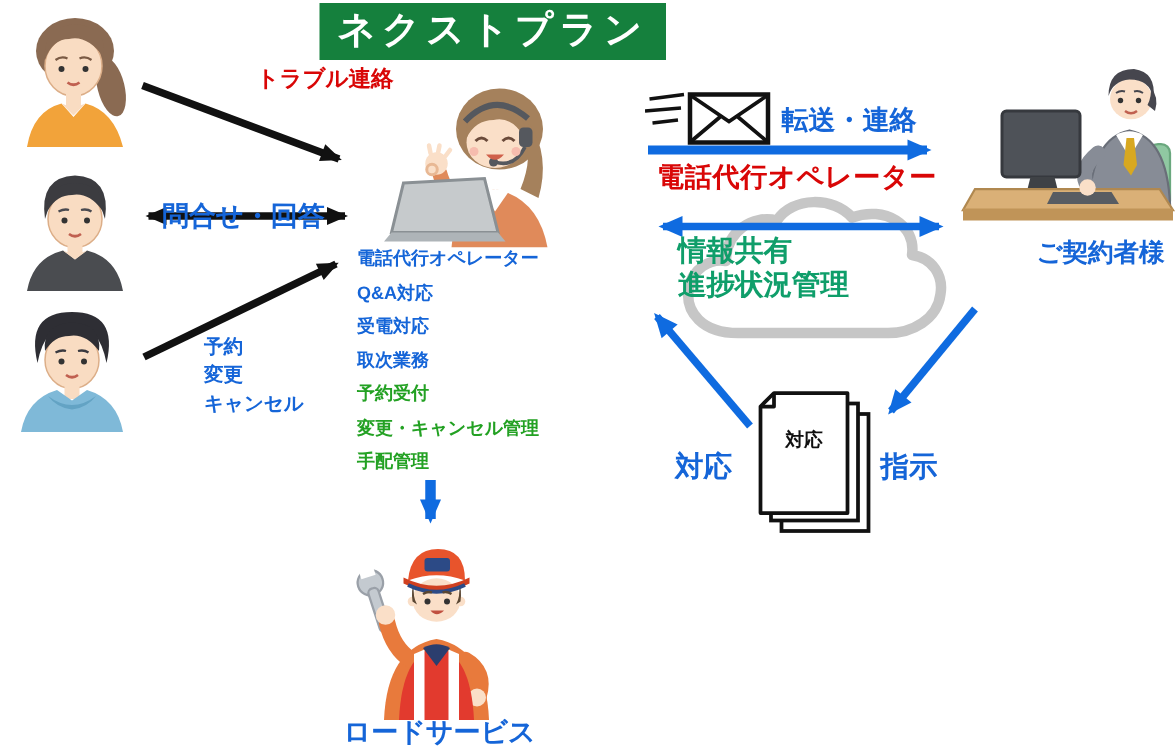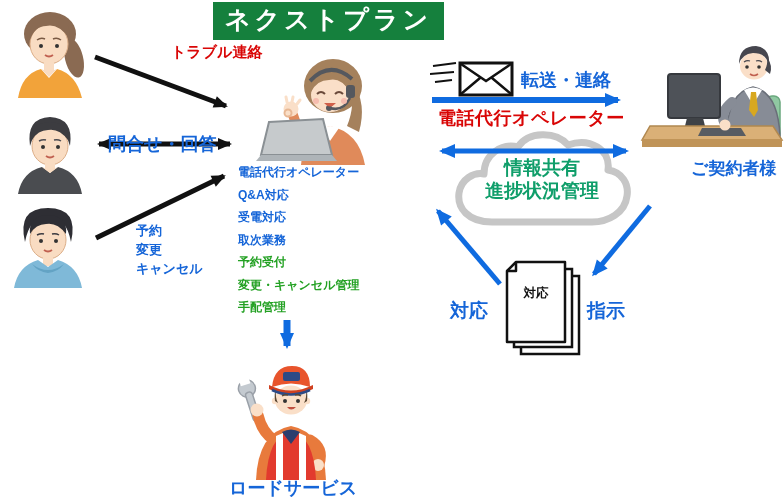--- a/index.html
+++ b/index.html
@@ -8,21 +8,21 @@
   .abs{position:absolute;}
   .txt{position:absolute;white-space:nowrap;font-weight:bold;}
   .blue{color:#1565d8;}
   .red{color:#d90606;}
   .green{color:#23a123;}
   .teal{color:#0f9e6a;}
   .title{position:absolute;left:213px;top:2px;background:#15803d;color:#ffffff;
          font-size:25px;padding:1px 12px 4px 12px;letter-spacing:4px;}
   .roles{position:absolute;left:238px;top:161px;font-size:12px;line-height:22.5px;}
   .reserve{position:absolute;left:136px;top:221px;font-size:13px;line-height:19px;}
-  .cloudtxt{position:absolute;left:452px;top:156px;width:180px;text-align:center;
+  .cloudtxt{position:absolute;left:452px;top:156px;width:180px;
             font-size:19px;line-height:23px;}
   .manualtxt{position:absolute;left:505px;top:286px;width:62px;text-align:center;
              font-size:12.5px;line-height:15px;color:#111;}
   svg{display:block;}
   .arrows{position:absolute;left:0;top:0;pointer-events:none;}
 </style>
 </head>
 <body>
 
 <div class="stage">

